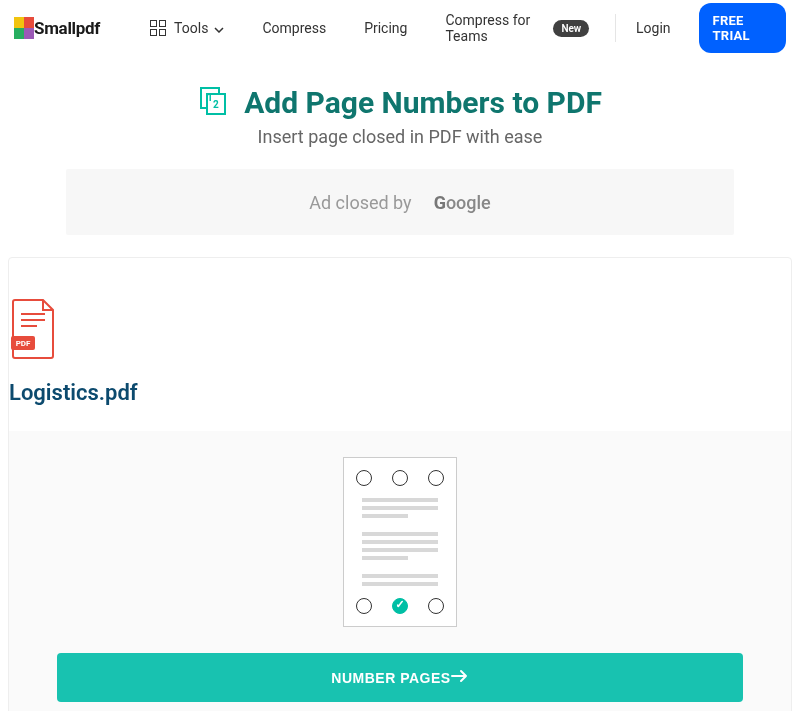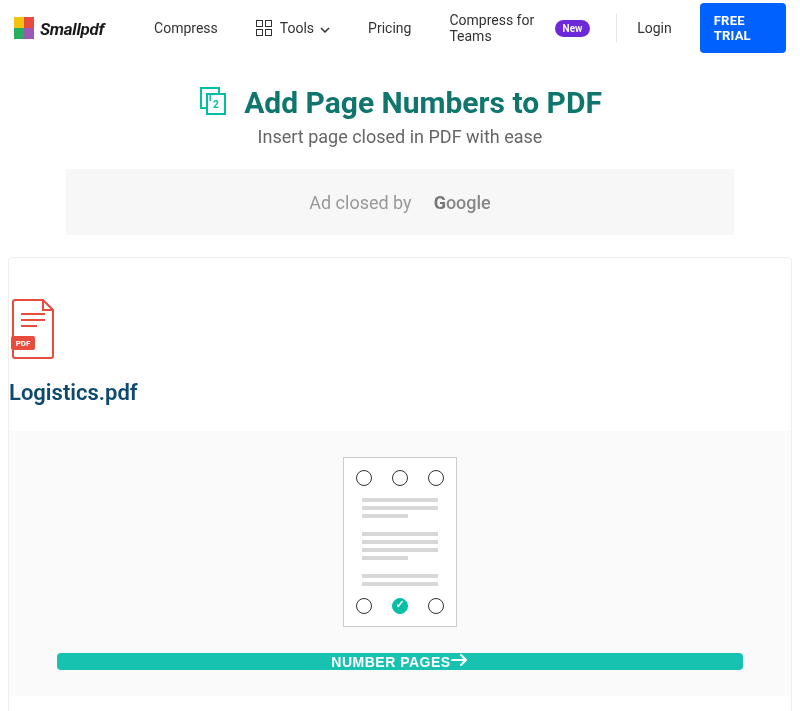--- a/index.html
+++ b/index.html
@@ -1,27 +1,27 @@
 <!DOCTYPE html>
 <html><head>
   <meta charset="utf-8">
   <style>
     * { box-sizing: border-box; margin: 0; padding: 0; }
     body { font-family: -apple-system, BlinkMacSystemFont, "Segoe UI", Roboto, sans-serif; background: #fff; width: 800px; }
     
     .header { display: flex; align-items: center; padding: 12px 14px; height: 56px; }
-    .logo-box { display: flex; align-items: flex-end; gap: 6px; margin-right: 40px; font-style: italic; }
+    .logo-box { display: flex; align-items: center; margin-right: 40px; }
     .logo-squares { display: grid; grid-template-columns: repeat(2, 10px); grid-template-rows: repeat(2, 11px); width: 20px; height: 22px; }
     .logo-squares span:nth-child(1){ background:#f1c40f;} .logo-squares span:nth-child(2){ background:#e74c3c;} .logo-squares span:nth-child(3){ background:#27ae60;} .logo-squares span:nth-child(4){ background:#9b59b6;}
     .logo-text { font-weight: 700; font-size: 17px; color: #1a1a1a; letter-spacing: -0.3px;}
     .nav-item { display: flex; align-items: center; font-size: 14px; color: #333; padding: 6px 10px; margin-right: 18px; cursor: pointer; }
     .nav-divider { width: 1px; height: 28px; background: #e5e5e5; margin: 0 10px; }
     .spacer-flex { flex: 1; }
-    .pill-new { background:#6d28d9; color:#fff; font-size:10px; font-weight:600; padding:3px 8px; border-radius: 10px; margin-left:6px;}
-    .btn-primary { background:#0061ff; color:#fff; font-weight:700; font-size:13px; padding:10px 14px; border-radius:4px; letter-spacing:0.2px;}
+    .pill-new { background:#404040; color:#fff; font-size:10px; font-weight:600; padding:3px 8px; border-radius: 10px; margin-left:6px;}
+    .btn-primary { background:#0061ff; color:#fff; font-weight:700; font-size:13px; padding:10px 14px; border-radius:12px; letter-spacing:0.2px;}
     .grid-icon { display:inline-grid; grid-template-columns:repeat(2,7px); grid-template-rows:repeat(2,7px); gap:2px; margin-right:8px;}
     .grid-icon span{border:1.5px solid #333;}
     .chev { margin-left:6px; display:inline-block;}
     
     .page-title { text-align:center; margin-top: 28px; }
     .title-row { display:flex; align-items:center; justify-content:center; gap:14px;}
     .title-text { font-size:30px; font-weight:700; color:#0f766e;}
     .subtitle { font-size:18px; color:#666; margin-top:6px;}
     
     .ad-bar { margin: 22px 66px 0; background:#f7f7f7; height:66px; display:flex; align-items:center; justify-content:center; color:#999; font-size:18px; border-radius:2px;gap:22px;}
@@ -36,51 +36,51 @@
     .position-picker { width:114px; margin:0 auto; background:#fff; border:1px solid #ccc; padding:12px;}
     .pos-row { display:flex; justify-content:space-between; }
     .pos-circle { width:16px; height:16px; border:1.5px solid #333; border-radius:50%; cursor:pointer;}
     .pos-circle.selected { background:#00bfa5; border-color:#00bfa5; position:relative;}
     .pos-circle.selected::after{content:"✓"; color:#fff; font-size:11px; position:absolute; left:2.5px; top:-1px; font-weight:bold;}
     .doc-lines { margin:12px 6px; }
     .doc-lines div{ height:4px; background:#d8d8d8; margin-bottom:4px;}
     .doc-lines div.short{ width:60%;}
     .doc-lines div.gap{ background:transparent; height:6px;}
     
-    .primary-action { margin:26px auto 0; width:calc(100% - 48px); background:#18c2b0; color:#fff; font-weight:700; font-size:14px; border:none; border-radius:4px; display:flex; align-items:center; justify-content:center; cursor:pointer; letter-spacing:0.5px;}
+    .primary-action { margin:26px auto 0; width:calc(100% - 48px); background:#18c2b0; color:#fff; font-weight:700; font-size:14px; padding:16px; border:none; border-radius:4px; display:flex; align-items:center; justify-content:center; cursor:pointer; letter-spacing:0.5px;}
   </style>
 </head>
 <body>
 
 <div class="header">
   <div class="logo-box">
     <div class="logo-squares">
         <span></span>
         <span></span>
         <span></span>
         <span></span>
       </div>
     <span class="logo-text">Smallpdf</span>
   </div>
   <div class="nav-item">
-    <span>Compress</span>
-  </div>
-  <div class="nav-item">
     <span class="grid-icon">
         <span></span>
         <span></span>
         <span></span>
         <span></span>
       </span>
     <span>Tools</span>
     <span class="chev">
       <svg width="10" height="6" viewBox="0 0 10 6">
           <path d="M1 1l4 4 4-4" stroke="#333" stroke-width="1.5" fill="none"></path>
         </svg>
     </span>
+  </div>
+  <div class="nav-item">
+    <span>Compress</span>
   </div>
   <div class="spacer-flex"></div>
   <div class="nav-item">
     <span>Pricing</span>
   </div>
   <div class="nav-item" style="margin-right:6px;">
     <span>Compress for Teams</span>
     <span class="pill-new">New</span>
   </div>
   <div class="nav-divider"></div>

